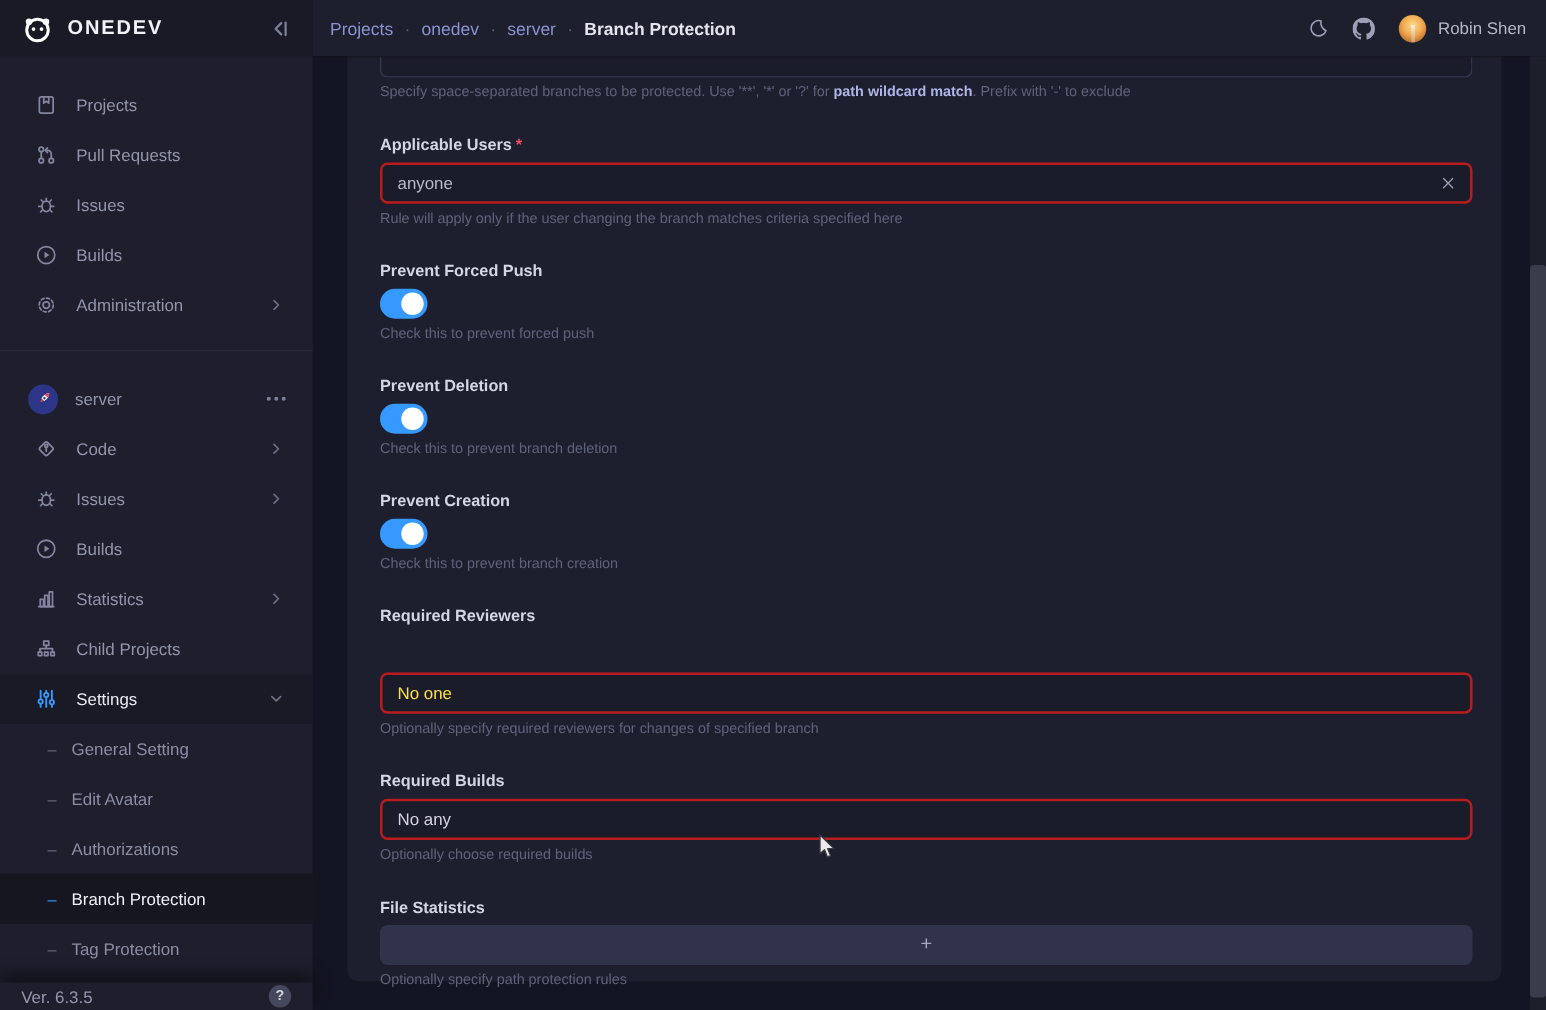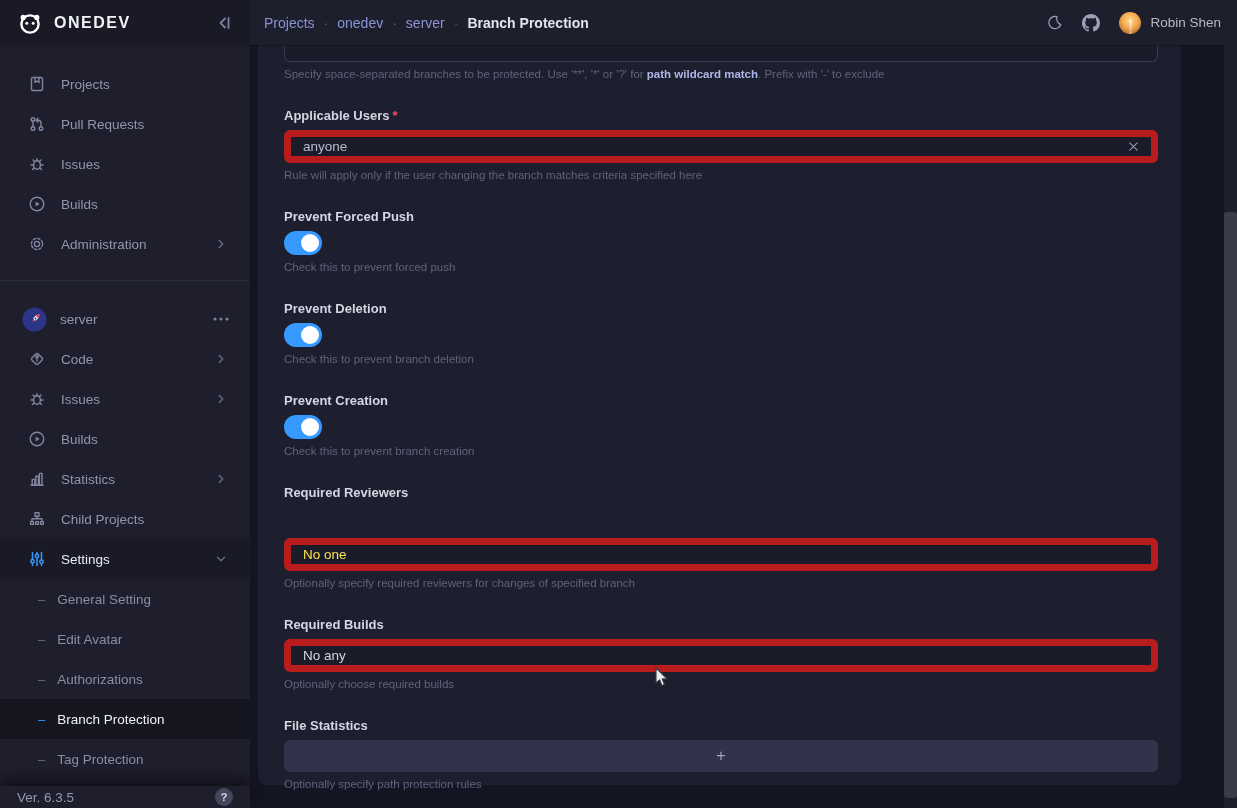--- a/index.html
+++ b/index.html
@@ -86,34 +86,34 @@
     background:linear-gradient(#fff5e0,#caa06a);
   }
   .user-name { margin-left:9px; font-size:13.5px; color:#b6b8c6; cursor:pointer; }
 
   
   .main {
     position:absolute; left:250px; top:45px; width:987px; height:763px;
     background:#141522;
   }
   .card {
-    position:absolute; left:8px; top:0; width:923px; height:740px;
+    position:absolute; left:28px; top:0; width:923px; height:740px;
     background:#1e1f2e; border-radius:0 0 8px 8px;
     padding:0 23px 0 26px;
   }
   .cut-input {
     height:17px; border:1px solid #383a52; border-top:none;
     border-radius:0 0 6px 6px; background:#1b1c2a;
   }
   .fhelp { font-size:11.5px; color:#5f627b; margin-top:6px; }
   .fhelp .hlink { color:#aeb6e8; font-weight:bold; cursor:pointer; }
   .flabel { font-size:13px; font-weight:bold; color:#d4d6e3; margin:28px 0 7px; display:block; }
   .flabel .req { color:#f64e60; margin-left:3px; }
   .tinput {
-    height:33px; border:7px solid #b91c1c; border-radius:6px; background:#1b1c2a;
+    height:33px; border:2px solid #b91c1c; border-radius:6px; background:#1b1c2a;
     display:flex; align-items:center; padding:0 12px; font-size:13.5px; color:#b9bbcc;
     position:relative; width:874px;
   }
   .tinput .clear-x { margin-left:auto; cursor:pointer; }
   .tinput.placeholder { color:#fde047;margin-top:38px; }
   .tinput.value-light { color:#d4d5e1; }
 
   .toggle {
     width:38px; height:24px; border-radius:12px; background:#3699ff;
     margin:6px 0 6px; position:relative; cursor:pointer;

